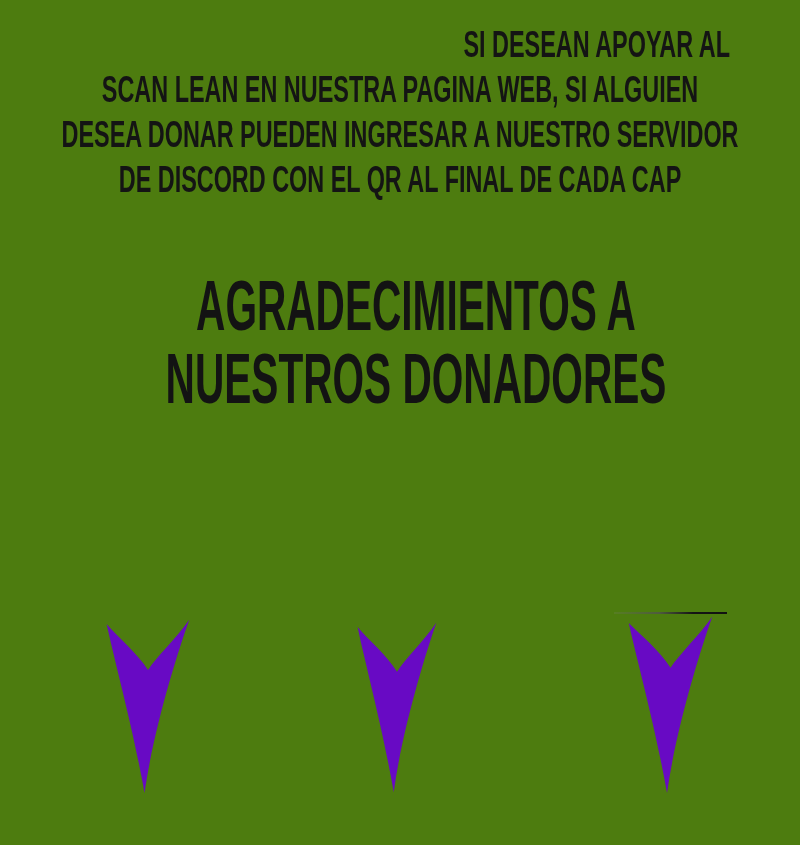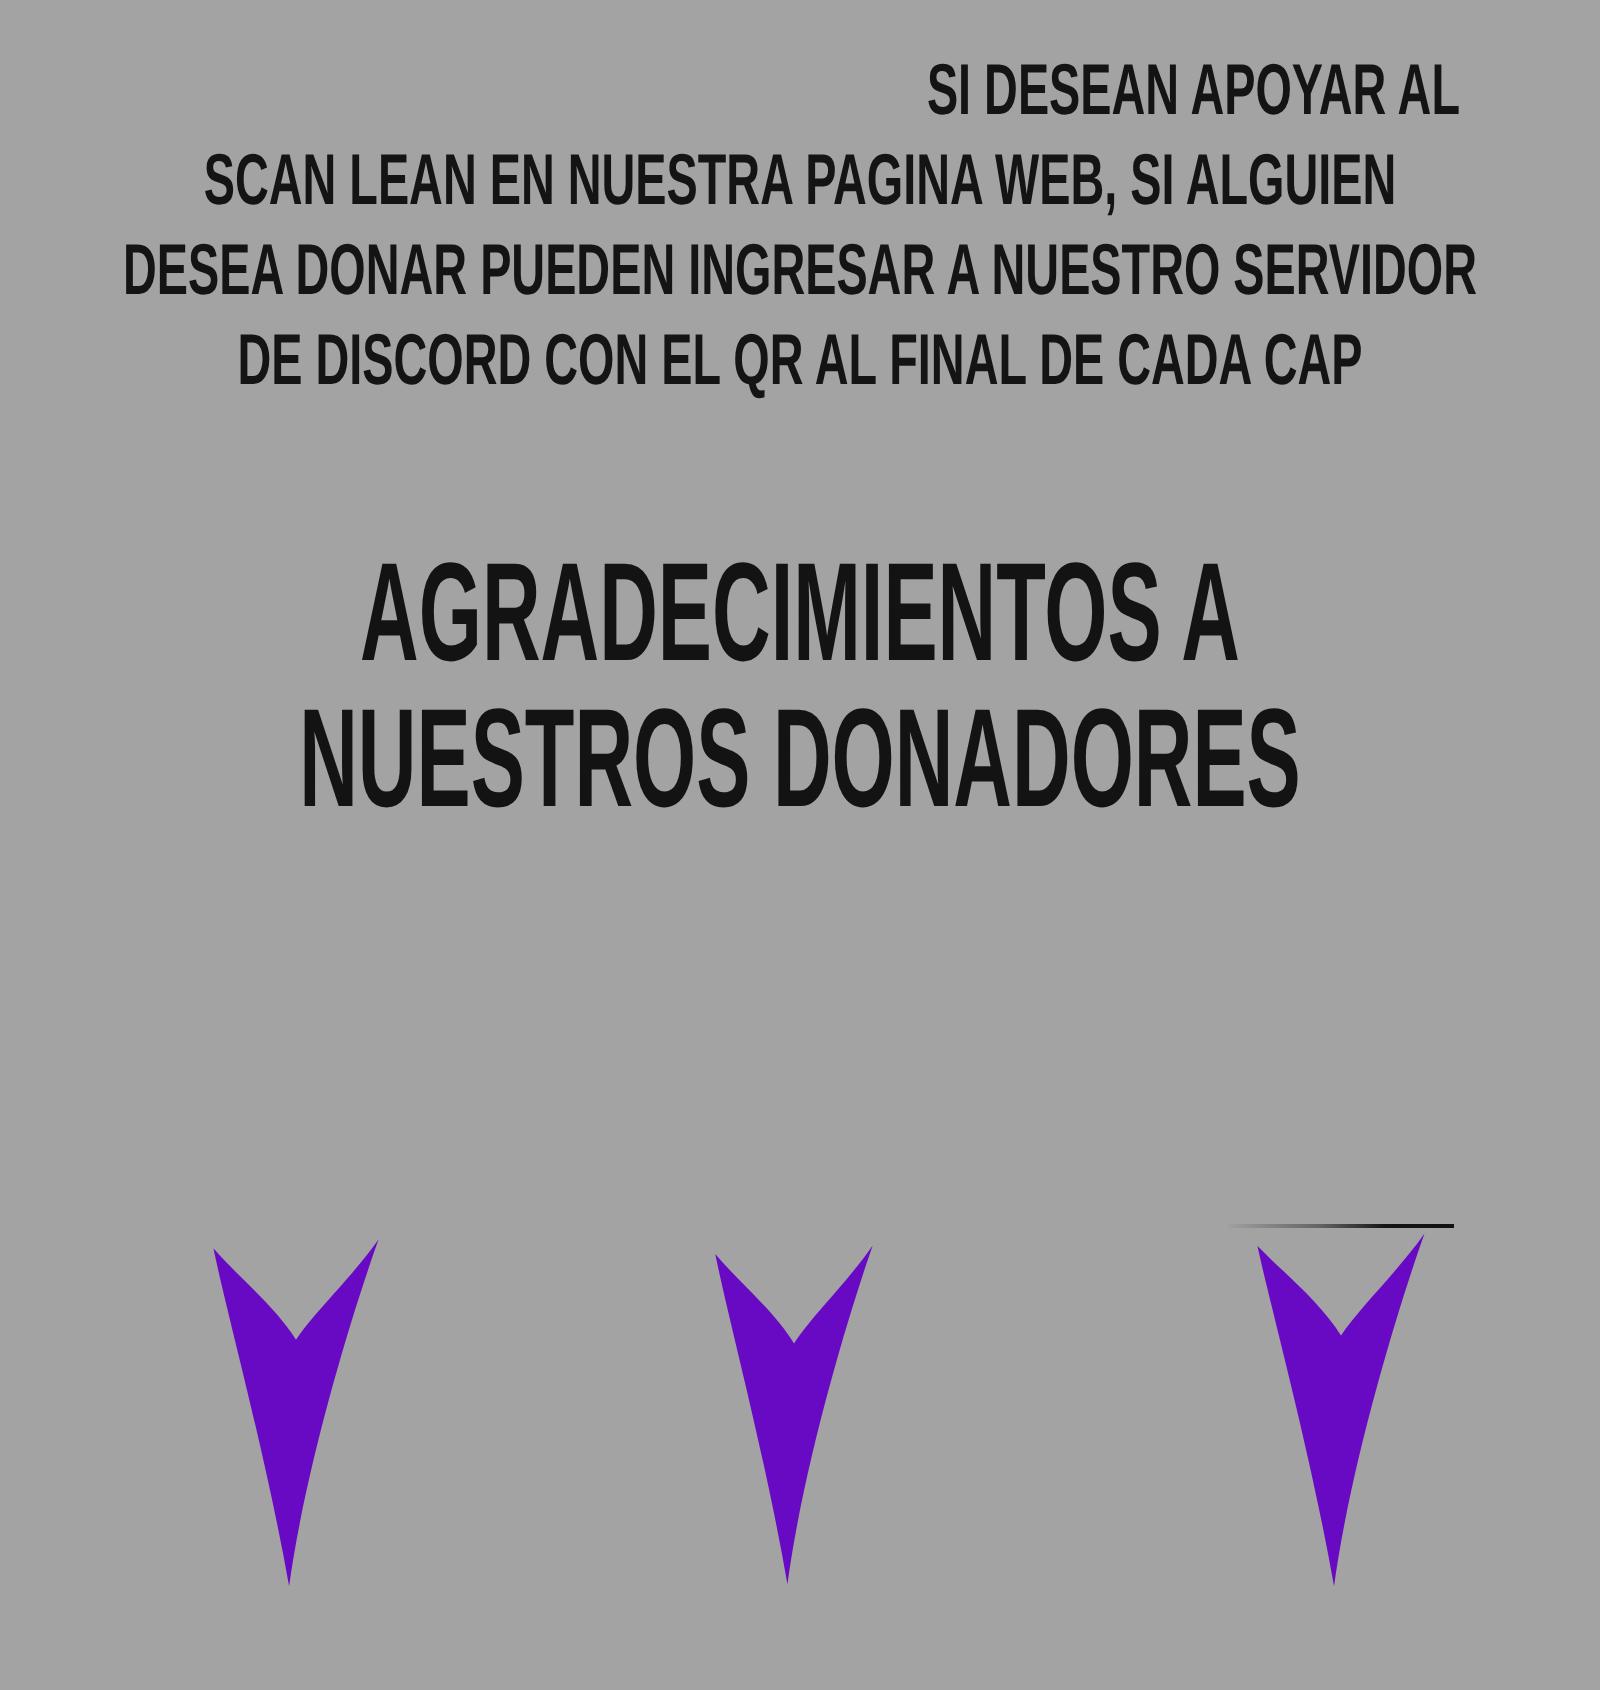--- a/index.html
+++ b/index.html
@@ -5,21 +5,21 @@
   html, body { margin: 0; padding: 0; }
   body {
     width: 800px; height: 845px;
     background: #ffffff;
     font-family: "Liberation Sans", sans-serif;
     overflow: hidden;
   }
   .page {
     position: relative;
     width: 800px; height: 845px;
-    background: #a3a3a3;
+    background: #4d7c0f;
     overflow: hidden;
   }
 
   
   .note {
     position: absolute;
     top: 22px; left: 0;
     width: 800px;
   }
   .note-line {
@@ -39,21 +39,21 @@
   .note-line.align-right {
     text-align: right;
     box-sizing: border-box;
     padding-right: 270px;
     transform-origin: 930px 50%;
   }
 
   
   .title {
     position: absolute;
-    top: 270px; left: 0;
+    top: 270px; left: 16px;
     width: 720px;
   }
   .title-line {
     position: relative;
     width: 1200px;
     margin-left: -200px;
     height: 73px;
     line-height: 73px;
     font-size: 70px;
     font-weight: 700;

